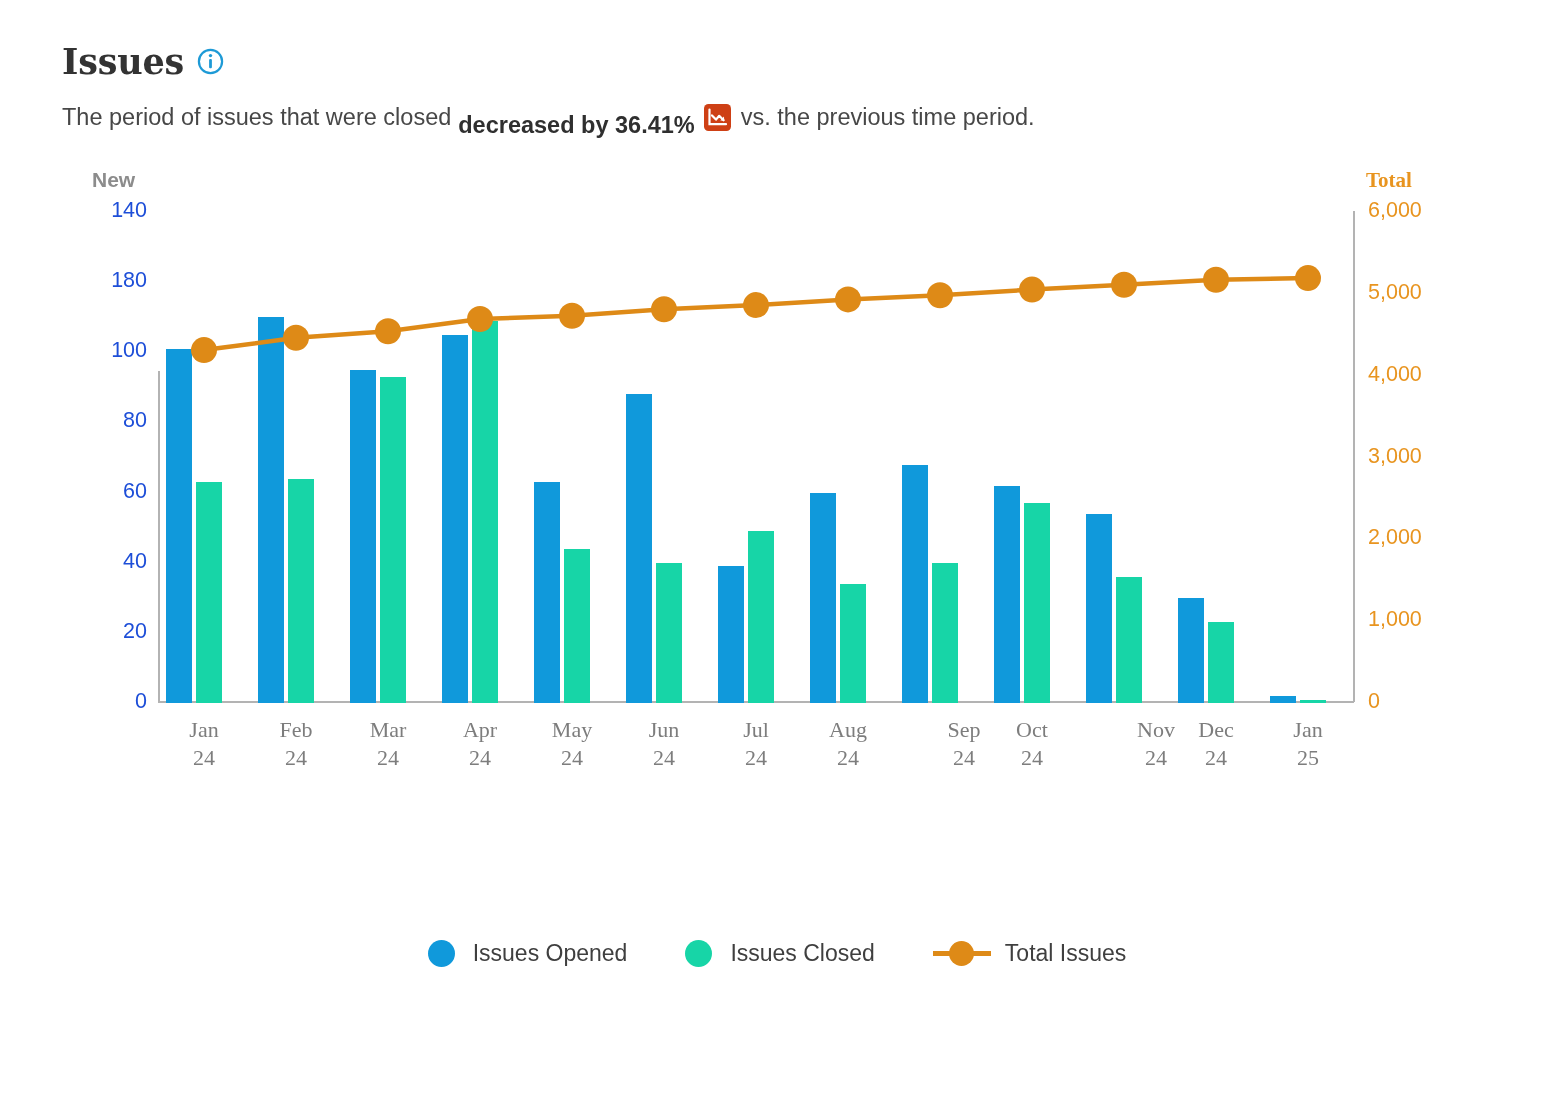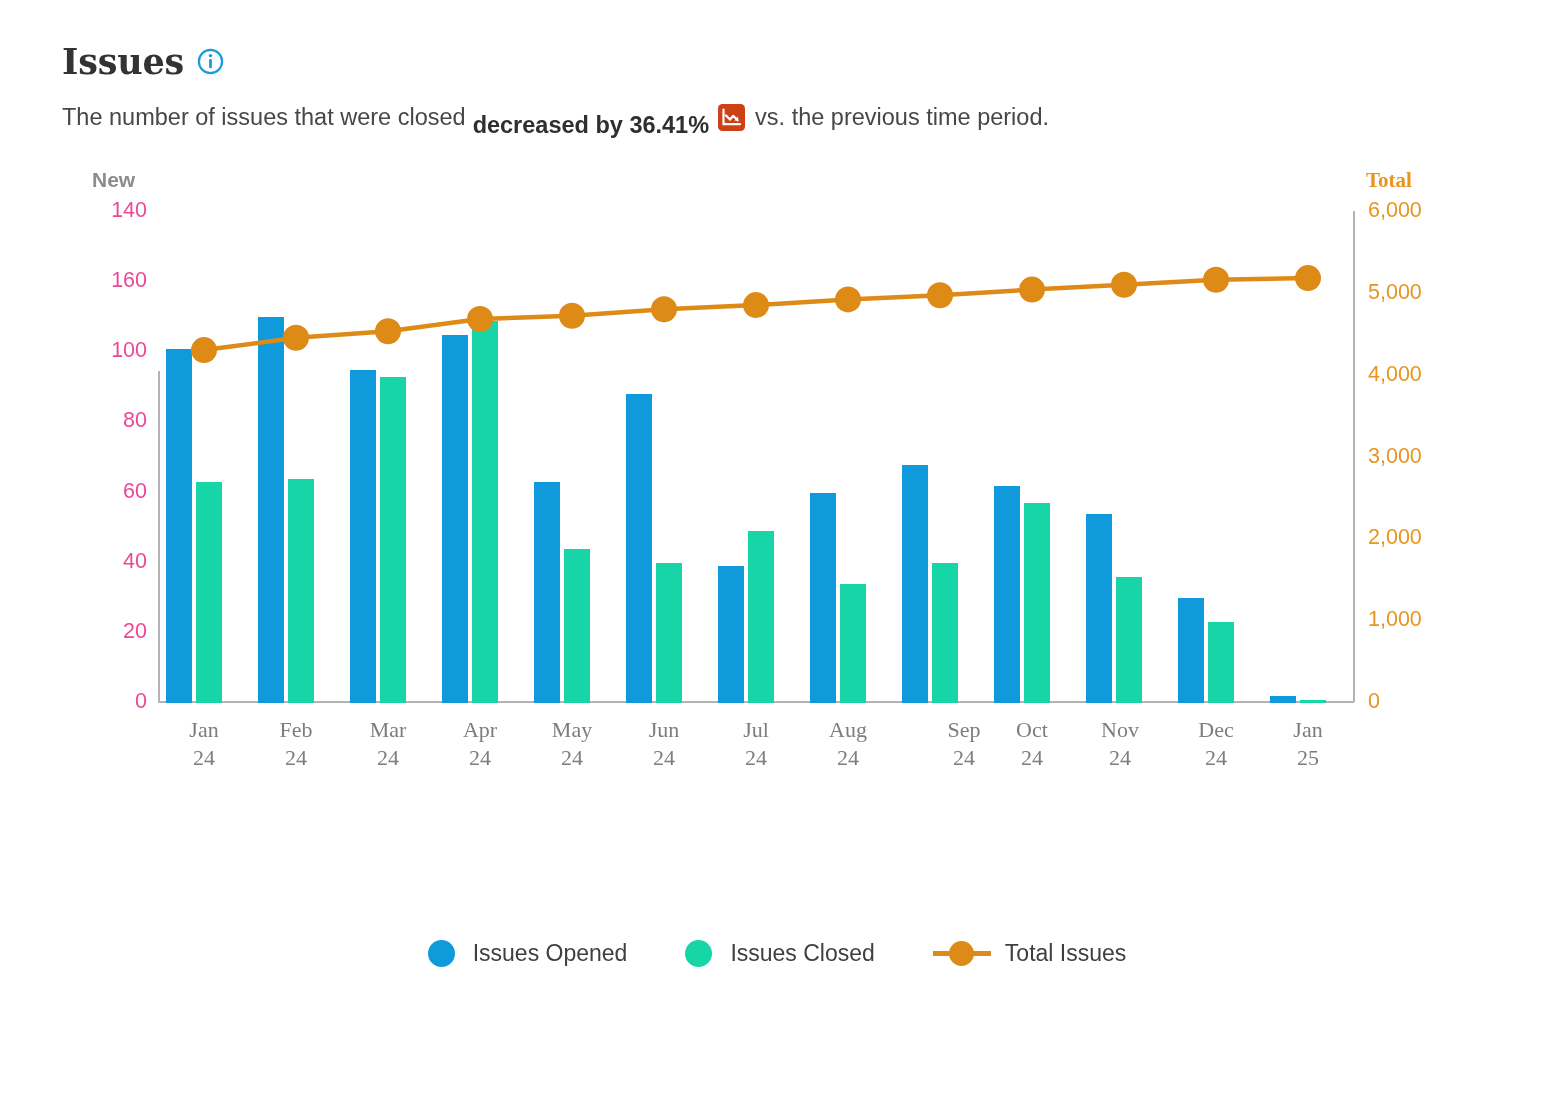--- a/index.html
+++ b/index.html
@@ -91,21 +91,21 @@
   .axis-line.y-left2 { left: 158px;  top: 211px; width: 2px;  height: 331px; }
   .axis-line.x       { left: 158px;  top: 541px; width: 1196px; height: 2px; }
   .axis-line.y-right { left: 1353px; top: 51px;  width: 2px;  height: 491px; }
 
   .tick {
     position: absolute;
     font-size: 21.5px;
     line-height: 1;
     white-space: nowrap;
   }
-  .tick.left  { color: #ec4899; text-align: left; right: 0; transform: translateY(-50%); }
+  .tick.left  { color: #1d4ed8; text-align: left; right: 0; transform: translateY(-50%); }
   .tick.right { color: #E8941F; left: 0; transform: translateY(-50%); }
 
   .ticks-left {
     position: absolute;
     left: 0;
     top: 0;
     width: 147px;
     height: 660px;
   }
   .ticks-right {
@@ -222,21 +222,21 @@
       <div class="page-title">Issues</div>
       <span class="info-icon">
         <svg width="27" height="27" viewBox="0 0 27 27">
           <circle cx="13.5" cy="13.5" r="11.6" fill="none" stroke="#1e9ad6" stroke-width="2.2"></circle>
           <circle cx="13.5" cy="7.6" r="1.7" fill="#1e9ad6"></circle>
           <rect x="12.1" y="11" width="2.8" height="9.2" rx="1" fill="#1e9ad6"></rect>
         </svg>
       </span>
     </div>
     <div class="subtitle">
-      <span class="lead">The number of issues that were closed</span>
+      <span class="lead">The period of issues that were closed</span>
       <span class="delta">decreased by 36.41%</span>
       <span class="trend-badge">
         <svg width="27" height="27" viewBox="0 0 27 27">
           <rect x="0" y="0" width="27" height="27" rx="4.5" fill="#CE4015"></rect>
           <path d="M5.5 5.5 V20.2 H22" fill="none" stroke="#ffffff" stroke-width="2.2" stroke-linecap="round"></path>
           <path d="M8 11.4 L12 15.6 L15.2 11.8 L19.6 16.3" fill="none" stroke="#ffffff" stroke-width="2.2" stroke-linecap="round" stroke-linejoin="round"></path>
           <path d="M19.9 12.6 L20.3 16.8 L16.3 16.4 Z" fill="#ffffff"></path>
         </svg>
       </span>
       <span class="tail">vs. the previous time period.</span>
@@ -252,21 +252,21 @@
     <div class="axis-line x"></div>
     <div class="axis-line y-right"></div>
 
     <div class="ticks-left" id="ticks-left">
         <div class="tick left" style="top: 542px;">0</div>
         <div class="tick left" style="top: 471.857px;">20</div>
         <div class="tick left" style="top: 401.714px;">40</div>
         <div class="tick left" style="top: 331.571px;">60</div>
         <div class="tick left" style="top: 261.429px;">80</div>
         <div class="tick left" style="top: 191.286px;">100</div>
-        <div class="tick left" style="top: 121.143px;">160</div>
+        <div class="tick left" style="top: 121.143px;">180</div>
         <div class="tick left" style="top: 51px;">140</div>
       </div>
     <div class="ticks-right" id="ticks-right">
         <div class="tick right" style="top: 542px;">0</div>
         <div class="tick right" style="top: 460.167px;">1,000</div>
         <div class="tick right" style="top: 378.333px;">2,000</div>
         <div class="tick right" style="top: 296.5px;">3,000</div>
         <div class="tick right" style="top: 214.667px;">4,000</div>
         <div class="tick right" style="top: 132.833px;">5,000</div>
         <div class="tick right" style="top: 51px;">6,000</div>
@@ -348,21 +348,21 @@
         <div class="xlabel" style="left: 0px;"><span>Jan</span><span class="yr">24</span></div>
         <div class="xlabel" style="left: 92px;"><span>Feb</span><span class="yr">24</span></div>
         <div class="xlabel" style="left: 184px;"><span>Mar</span><span class="yr">24</span></div>
         <div class="xlabel" style="left: 276px;"><span>Apr</span><span class="yr">24</span></div>
         <div class="xlabel" style="left: 368px;"><span>May</span><span class="yr">24</span></div>
         <div class="xlabel" style="left: 460px;"><span>Jun</span><span class="yr">24</span></div>
         <div class="xlabel" style="left: 552px;"><span>Jul</span><span class="yr">24</span></div>
         <div class="xlabel" style="left: 644px;"><span>Aug</span><span class="yr">24</span></div>
         <div class="xlabel" style="left: 760px;"><span>Sep</span><span class="yr">24</span></div>
         <div class="xlabel" style="left: 828px;"><span>Oct</span><span class="yr">24</span></div>
-        <div class="xlabel" style="left: 916px;"><span>Nov</span><span class="yr">24</span></div>
+        <div class="xlabel" style="left: 952px;"><span>Nov</span><span class="yr">24</span></div>
         <div class="xlabel" style="left: 1012px;"><span>Dec</span><span class="yr">24</span></div>
         <div class="xlabel" style="left: 1104px;"><span>Jan</span><span class="yr">25</span></div>
       </div>
 
     <div class="legend" id="legend">
         <div class="legend-item">
           <span class="swatch" style="background: rgb(16, 153, 219);"></span>
           <span>Issues Opened</span>
         </div>
         <div class="legend-item">

